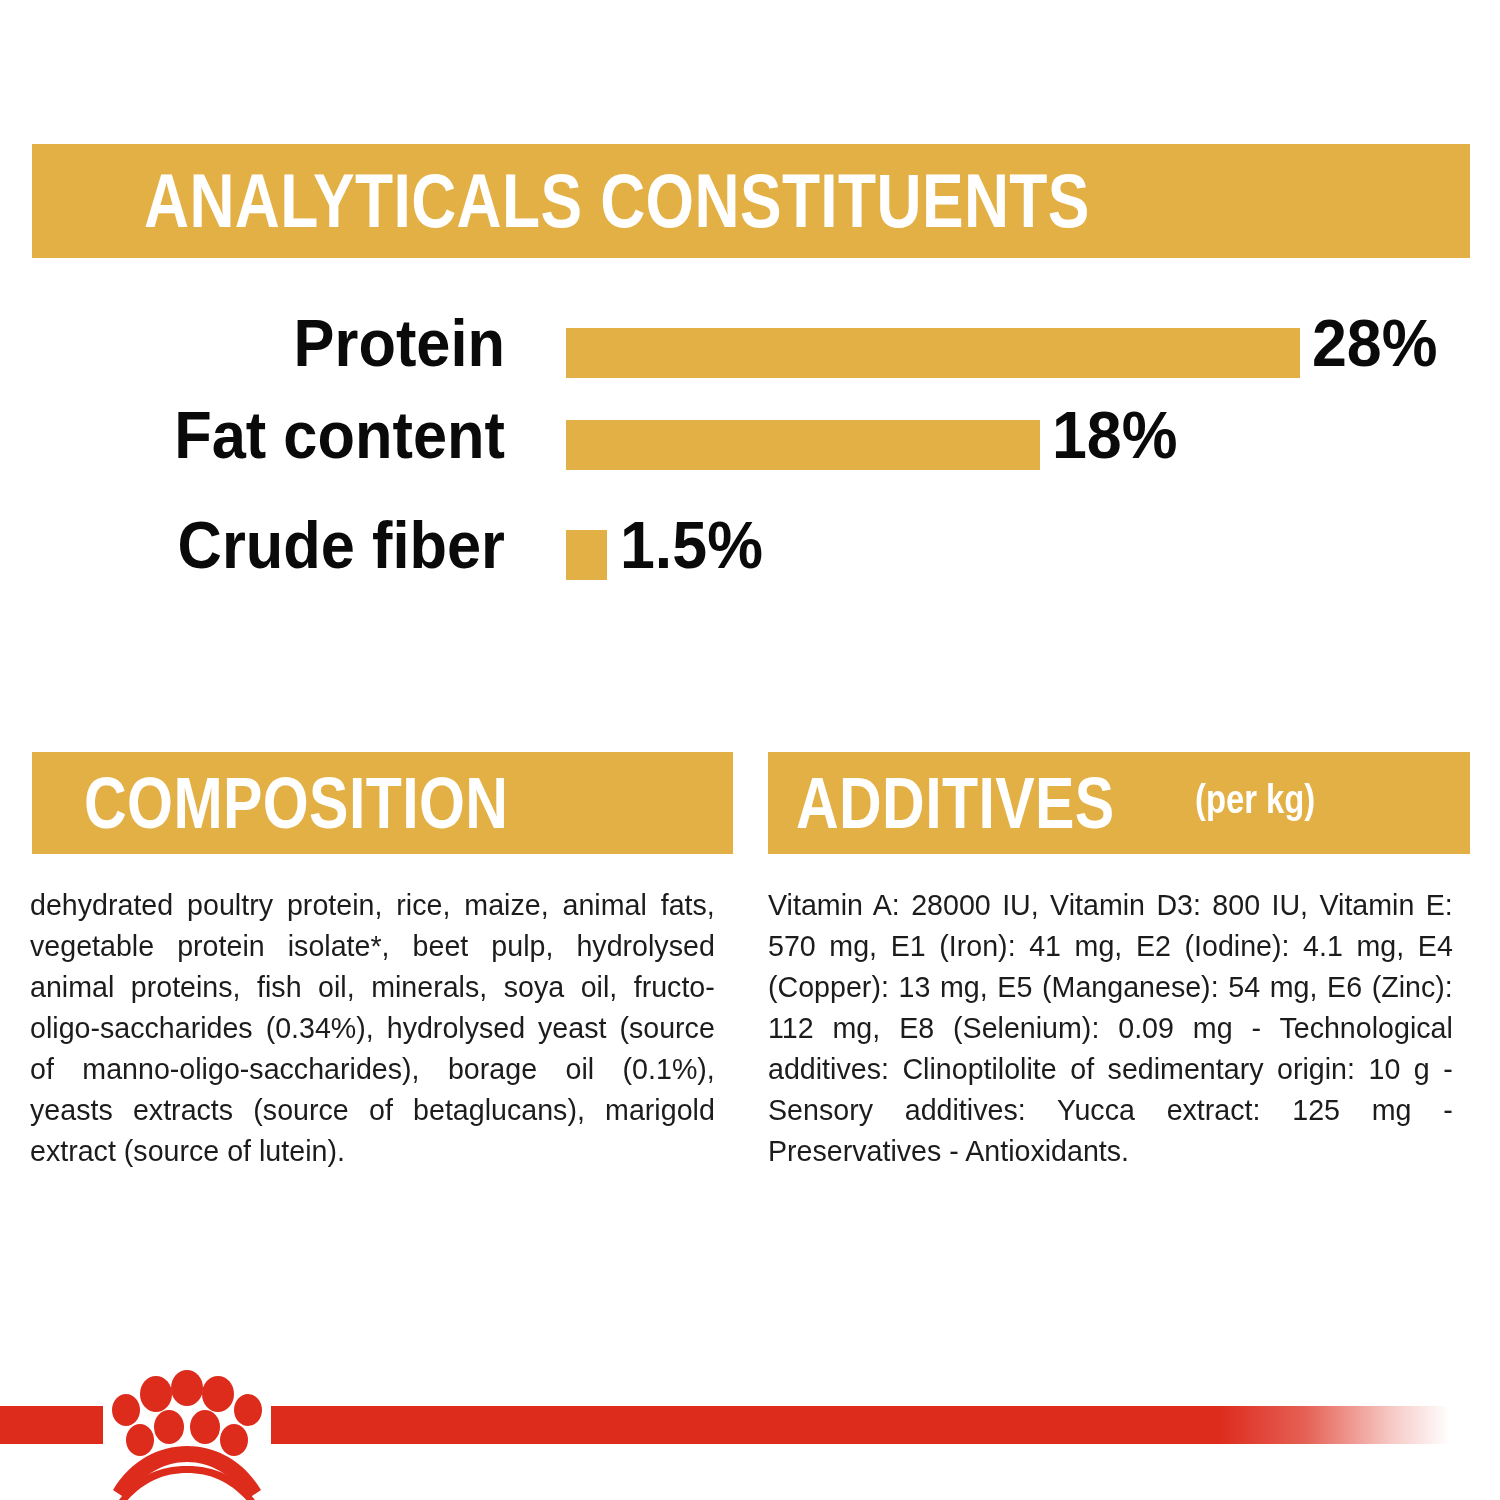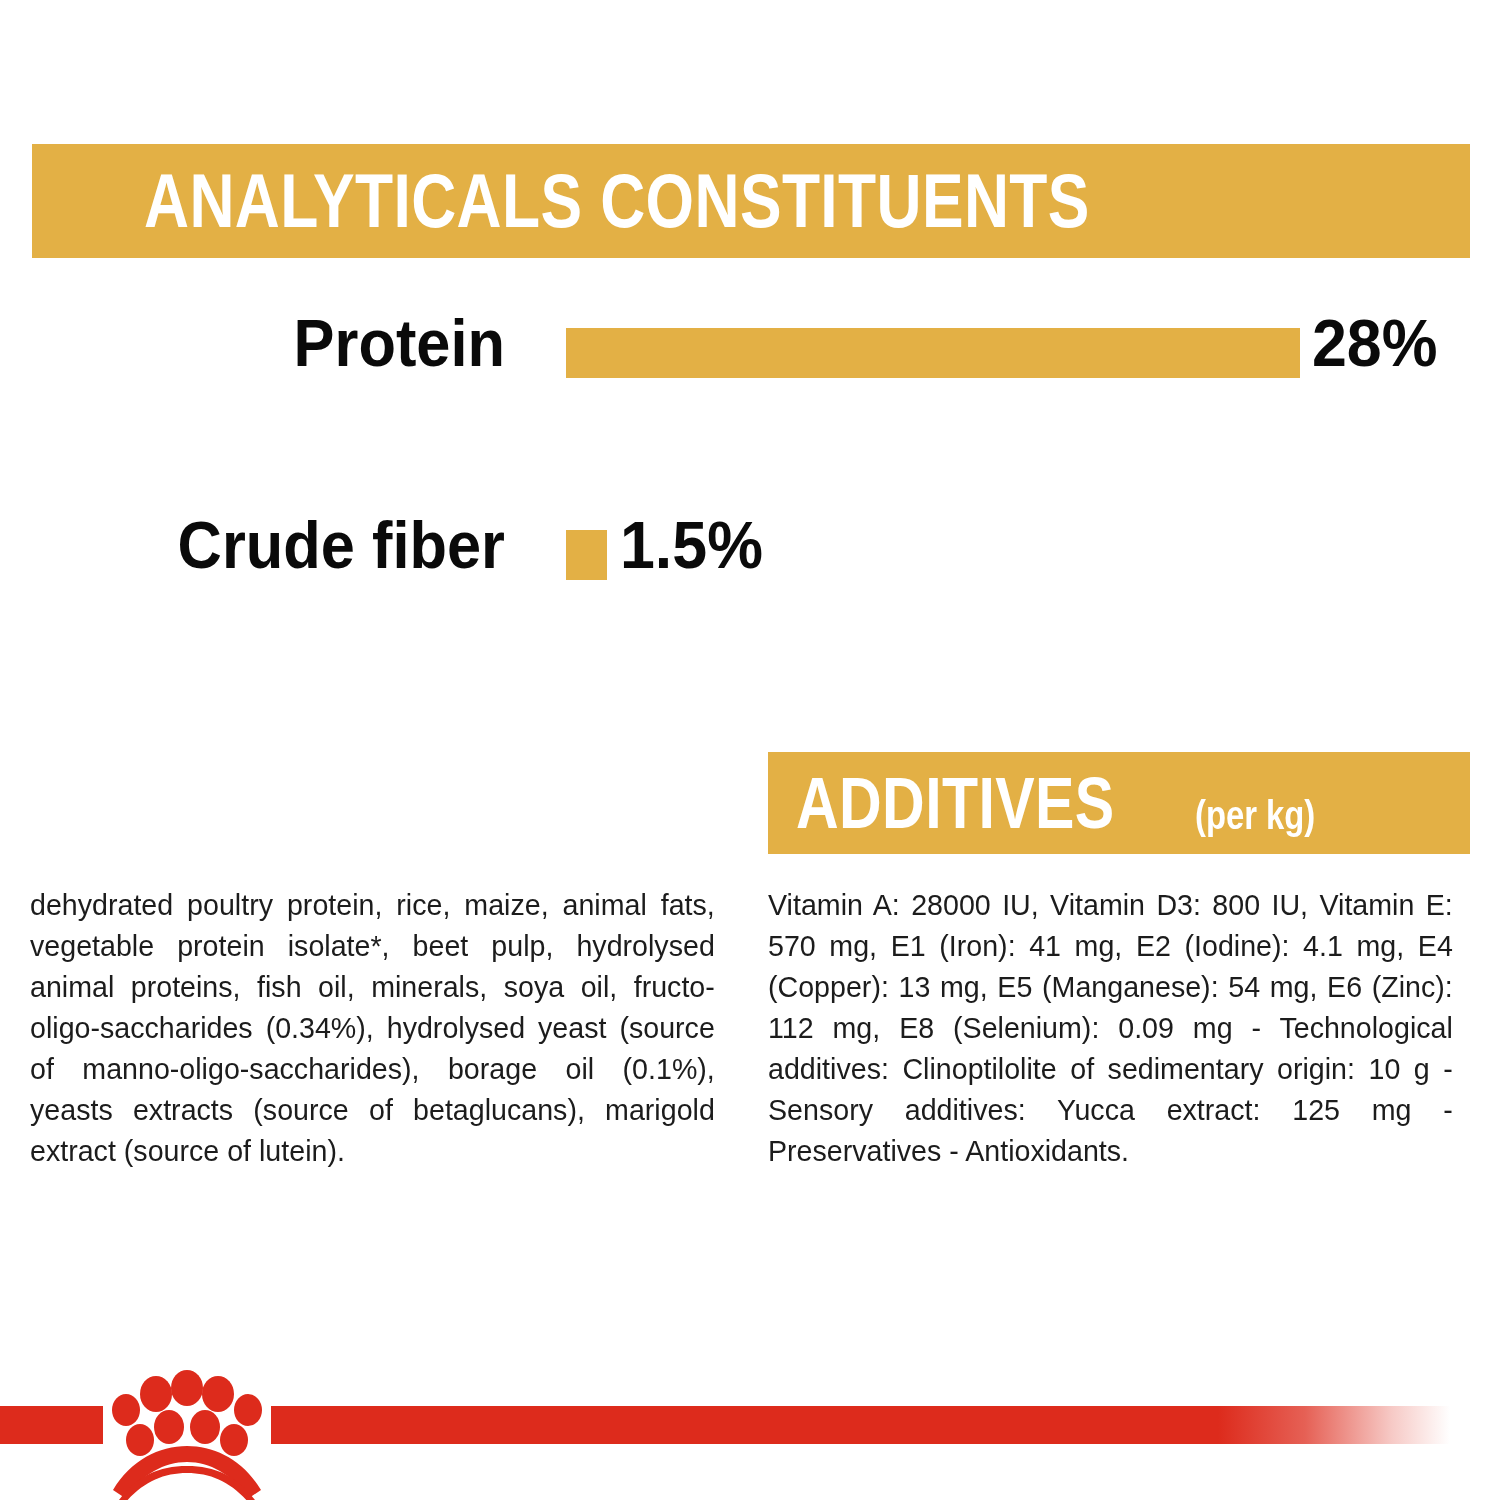--- a/index.html
+++ b/index.html
@@ -76,21 +76,21 @@
     white-space: nowrap;
     transform: scaleX(0.82);
     transform-origin: left center;
     margin-left: 10px;
     position: relative;
     top: 12px;
     line-height: 1;
   }
   .banner-inner {
     display: flex;
-    align-items: center;
+    align-items: flex-start;
   }
 
   
   #chart {
     position: absolute;
     left: 0;
     top: 300px;
     width: 1500px;
     height: 270px;
     margin-top: 8px;
@@ -209,29 +209,37 @@
   </div>
 
   <div id="chart">
 
     <div class="chart-row" style="top:0px;">
       <div class="chart-label">Protein</div>
       <div class="chart-bar" style="width:734px;"></div>
       <div class="chart-value" style="left:1312px;">28%</div>
     </div>
 
+    <div class="chart-row" style="top:92px;">
+      <div class="chart-label">Fat content</div>
+      <div class="chart-bar" style="width:474px;"></div>
+      <div class="chart-value" style="left:1052px;">18%</div>
+    </div>
 
     <div class="chart-row" style="top:202px;">
       <div class="chart-label">Crude fiber</div>
       <div class="chart-bar" style="width:41px;"></div>
       <div class="chart-value" style="left:620px;">1.5%</div>
     </div>
 
   </div>
 
+  <div class="banner" id="banner-composition">
+    <div class="banner-title">COMPOSITION</div>
+  </div>
 
   <div class="banner" id="banner-additives">
     <div class="banner-inner">
       <div class="banner-title">ADDITIVES</div>
       <div class="banner-sub">(per kg)</div>
     </div>
   </div>
 
   <div class="body-col" id="composition-text">dehydrated poultry protein, rice, maize, animal fats, vegetable protein isolate*, beet pulp, hydrolysed animal proteins, fish oil, minerals, soya oil, fructo-oligo-saccharides (0.34%), hydrolysed yeast (source of manno-oligo-saccharides), borage oil (0.1%), yeasts extracts (source of betaglucans), marigold extract (source of lutein).</div>
 

